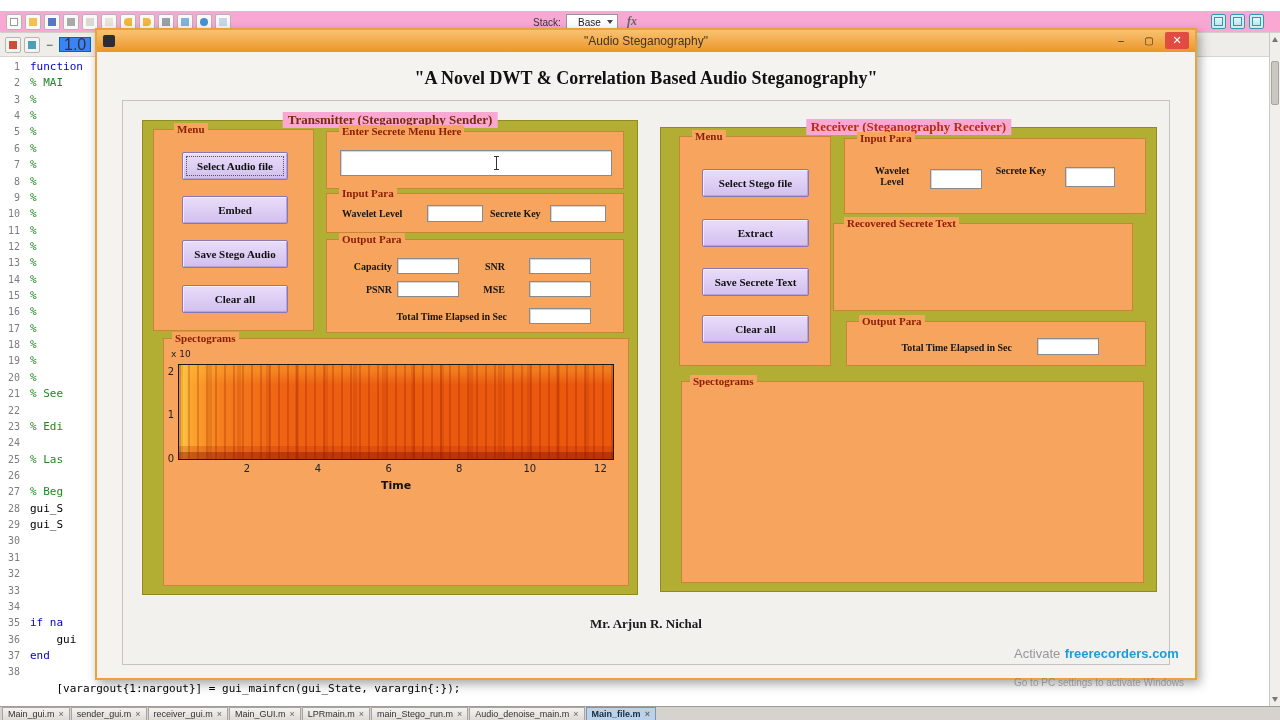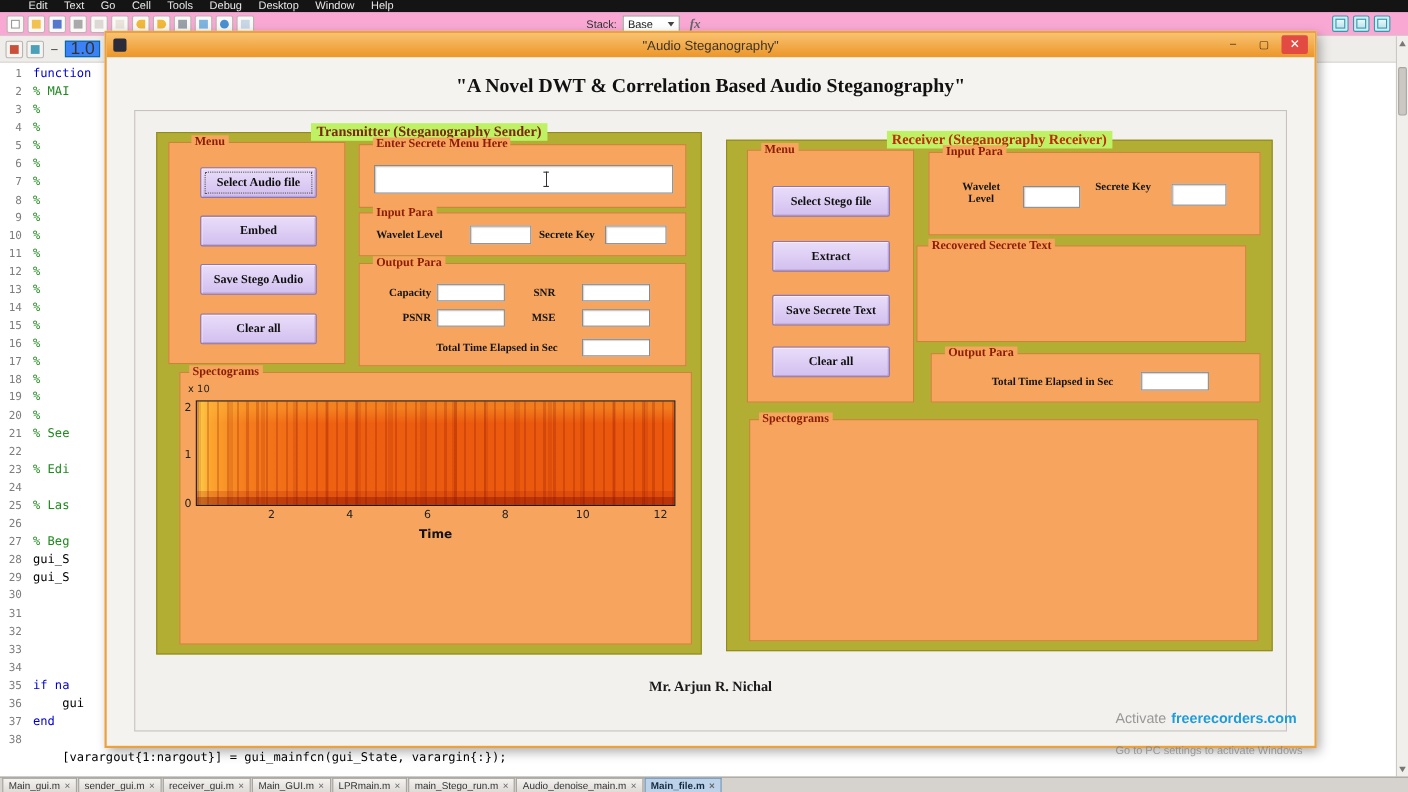--- a/index.html
+++ b/index.html
@@ -25,21 +25,21 @@
   .tbar-icons .ticon:nth-of-type(5)::after{background:#dcd9d4}
   .tbar-icons .ticon:nth-of-type(6)::after{background:#e9e4da}
   .tbar-icons .ticon:nth-of-type(7)::after{background:#f0b93a;border-radius:50% 0 0 50%}
   .tbar-icons .ticon:nth-of-type(8)::after{background:#f0b93a;border-radius:0 50% 50% 0}
   .tbar-icons .ticon:nth-of-type(9)::after{background:#9aa0a8}
   .tbar-icons .ticon:nth-of-type(10)::after{background:#7fb4e0}
   .tbar-icons .ticon:nth-of-type(11)::after{background:#4a90d0;border-radius:50%}
   .tbar-icons .ticon:nth-of-type(12)::after{background:#c9d6e6}
   .stack{position:absolute;left:533px;top:3px;display:flex;align-items:center;gap:5px;height:16px;cursor:pointer}
   .stack-label{font-size:10px;color:#333}
-  .stack-box{display:flex;align-items:center;justify-content:space-between;gap:6px;background:#fff;
+  .stack-box{display:flex;align-items:center;justify-content:flex-end;gap:6px;background:#fff;
              border:1px solid #9a9792;height:16px;padding:0 4px;font-size:10px;color:#222;min-width:52px}
   .dd{width:0;height:0;border-left:3px solid transparent;border-right:3px solid transparent;border-top:4px solid #444}
   .fx{position:absolute;left:627px;top:3px;font:italic bold 12px "Liberation Serif",serif;color:#666;cursor:pointer}
   .tbar-right{position:absolute;right:16px;top:3px;display:flex;gap:4px}
   .ricon{width:15px;height:15px;background:#cfeef4;border:1px solid #3597ac;border-radius:2px;position:relative;cursor:pointer}
   .ricon::after{content:"";position:absolute;inset:2px;border:1px solid #3597ac;background:linear-gradient(#e8f8fb,#bfe4ec)}
 
   .tbar2{position:absolute;top:33px;left:0;width:100%;height:24px;background:#efedea;
          border-bottom:1px solid #d8d5d0;display:flex;align-items:center;gap:4px;padding-left:5px;z-index:2}
   .ticon2{width:16px;height:16px;border:1px solid #b8b5b0;background:#f6f4f1;border-radius:2px;position:relative;cursor:pointer}
@@ -82,21 +82,21 @@
   .wc{width:24px;height:17px;display:flex;align-items:center;justify-content:center;
       font-size:10px;color:#3a2c12;cursor:pointer}
   .wc.close{background:#e14b41;color:#fff;border-radius:2px;font-size:11px}
 
   .heading{position:absolute;left:0;top:38px;width:100%;text-align:center;
            font:bold 18px "Liberation Serif",serif;color:#111}
   .outer{position:absolute;background:#f3f1ee;border:1px solid #c6c3bf}
   .footer{position:absolute;text-align:center;font:bold 13px "Liberation Serif",serif;color:#1a1a1a;line-height:17px}
 
   .olive{position:absolute;background:#b2ad33;border:1px solid #8f8b22}
-  .olive-title{position:absolute;top:-9px;left:50%;transform:translateX(-50%);background:#bef264;
+  .olive-title{position:absolute;top:-9px;left:50%;transform:translateX(-50%);background:#f9a8d4;
                padding:0 5px;font:bold 13px "Liberation Serif",serif;white-space:nowrap}
   .t-col{color:#7a2a07}
   .r-col{color:#bb2d08}
 
   .gpanel{position:absolute;background:#f6a45e;border:1px solid #c58636}
   .p-label{position:absolute;top:-7px;left:10px;background:#f6a45e;padding:0 3px;
            font:bold 11px "Liberation Serif",serif;color:#8b1d03;white-space:nowrap}
   .flabel{position:absolute;font:bold 10px "Liberation Serif",serif;color:#151515;white-space:nowrap}
   .flabel.ra{text-align:right}
   .flabel.ctr{text-align:center;white-space:normal;line-height:11px}
@@ -142,32 +142,20 @@
   .wm{position:absolute;left:1014px;top:644px;z-index:30}
   .wm-1{font-size:13px;color:rgba(125,125,125,.78)}
   .wm-brand{font-size:13px;font-weight:bold;color:#1f9cd8}
   .wm-2{font-size:10px;color:rgba(125,125,125,.72);margin-top:15px}
 </style>
 </head>
 <body>
 
 <div class="screen">
 
-  <div class="menubar">
-
-  <span class="menu-item">Edit</span>
-      <span class="menu-item">Text</span>
-      <span class="menu-item">Go</span>
-      <span class="menu-item">Cell</span>
-      <span class="menu-item">Tools</span>
-      <span class="menu-item">Debug</span>
-      <span class="menu-item">Desktop</span>
-      <span class="menu-item">Window</span>
-      <span class="menu-item">Help</span>
-    </div>
 
   <div class="tbar">
     <div class="tbar-icons">
 
     <span class="ticon"></span>
         <span class="ticon"></span>
         <span class="ticon"></span>
         <span class="ticon"></span>
         <span class="ticon"></span>
         <span class="ticon"></span>

